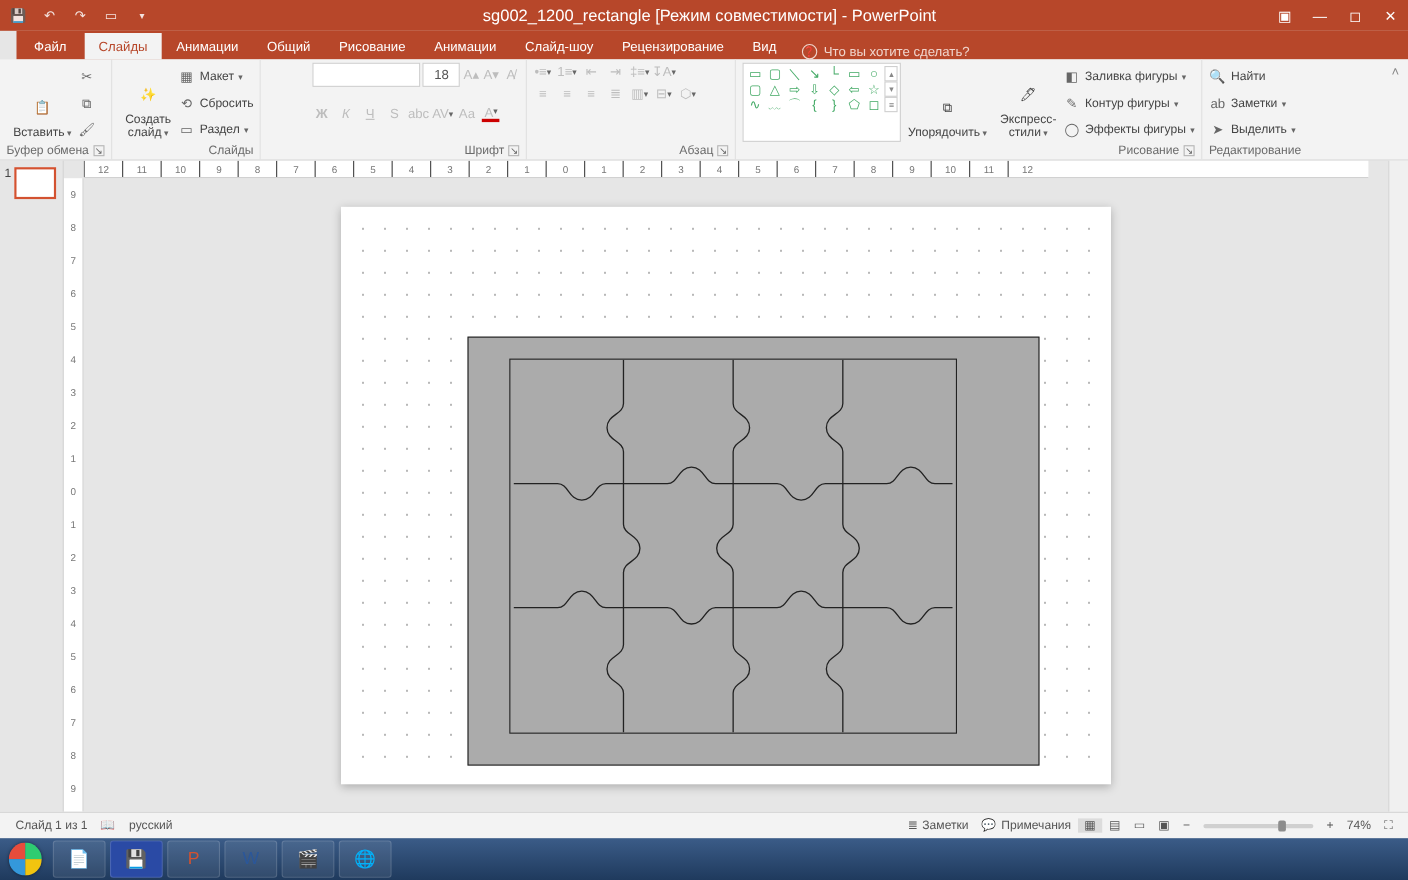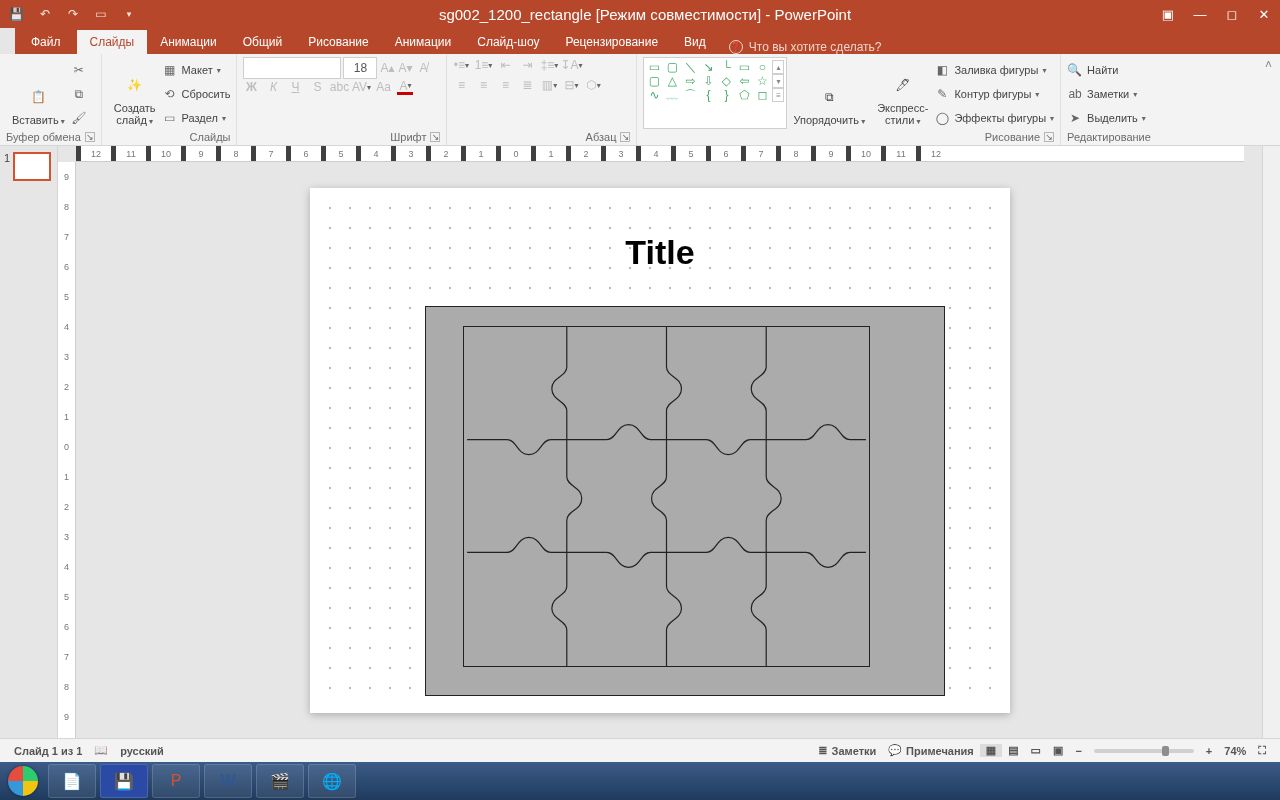--- a/index.html
+++ b/index.html
@@ -46,35 +46,35 @@
   .shape-gallery .scroll div{width:12px;height:14px;border:1px solid #cfcfcf;font-size:8px;display:flex;align-items:center;justify-content:center;color:#888;}
 
   
   .workspace { position:absolute; top:146px; left:0; right:0; bottom:62px; display:flex; background:#e6e6e6;}
   .thumbs { width:58px; background:#e6e6e6; border-right:1px solid #d5d5d5; padding:6px 4px;}
   .thumb-wrap{display:flex;gap:3px;}
   .thumb-num{font-size:11px;}
   .thumb { width:38px;height:29px; border:2px solid #d35230; background:#fff;}
   .rulersarea{flex:1; position:relative; overflow:hidden;}
   .hruler{position:absolute;top:0;left:18px;right:18px;height:16px;background:#fff;border-bottom:1px solid #cdcdcd;font-size:9px;color:#777;display:flex;align-items:center;overflow:hidden;}
-  .hruler span{display:inline-block;width:35px;text-align:center;border-left:5px solid #404040;height:100%;line-height:16px;}
+  .hruler span{display:inline-block;width:35px;text-align:center;border-left:1px solid #404040;height:100%;line-height:16px;}
   .vruler{position:absolute;top:16px;left:0;width:18px;bottom:0;background:#fff;border-right:1px solid #cdcdcd;font-size:9px;color:#777;display:flex;flex-direction:column;align-items:center;overflow:hidden;}
   .vruler span{display:block;height:30px;line-height:30px;}
   .canvas{position:absolute;top:16px;left:18px;right:18px;bottom:0;display:flex;align-items:center;justify-content:center;}
   .slide{width:700px;height:525px;background:#fff;box-shadow:0 2px 8px rgba(0,0,0,.25);position:relative;}
   .slide-dots{position:absolute;inset:10px;background-image:radial-gradient(#b8b8b8 1px,transparent 1px);background-size:20px 20px;}
   .title-ph{position:absolute;top:45px;left:0;right:0;text-align:center;font-weight:700;font-size:34px;color:#000;}
   .bigrect{position:absolute;top:118px;left:115px;width:520px;height:390px;background:#ababab;border:1px solid #222;}
   .puzzle{position:absolute;top:138px;left:153px;width:407px;height:341px;border:1px solid #222;background:#ababab;}
 
   .scrollbar-v{width:18px;background:#f0f0f0;border-left:1px solid #d5d5d5;}
   
   .status { position:absolute; left:0; right:0; bottom:38px; height:24px; background:#f3f3f3; border-top:1px solid #d5d5d5; display:flex; align-items:center; padding:0 8px; font-size:11px; color:#555;}
   .status .sep{flex:1;}
-  .status .btn{padding:0 6px;display:flex;align-items:center;gap:4px;font-weight:bold;}
+  .status .btn{padding:0 6px;display:flex;align-items:center;gap:4px;}
   .zoom-track{width:100px;height:4px;background:#d0d0d0;position:relative;margin:0 6px;border-radius:2px;}
   .zoom-thumb{position:absolute;top:-3px;left:68px;width:7px;height:10px;background:#8d8d8d;border-radius:2px;}
 
   
   .taskbar{position:absolute;bottom:0;left:0;right:0;height:38px;background:linear-gradient(#3b5c88,#1f3a5d);display:flex;align-items:center;color:#fff;}
   .start{width:46px;height:38px;display:flex;align-items:center;justify-content:center;}
   .orb{width:30px;height:30px;border-radius:50%;display:grid;grid-template-columns:1fr 1fr;grid-template-rows:1fr 1fr;overflow:hidden;box-shadow:0 0 3px rgba(0,0,0,.5);}
   .orb div:nth-child(1){background:#e74c3c;} .orb div:nth-child(2){background:#2ecc71;}
   .orb div:nth-child(3){background:#3498db;} .orb div:nth-child(4){background:#f1c40f;}
   .tb-item{width:48px;height:34px;margin:0 2px;background:rgba(255,255,255,.08);border:1px solid rgba(255,255,255,.15);display:flex;align-items:center;justify-content:center;font-size:16px;border-radius:3px;}
@@ -164,21 +164,21 @@
             <span>Раздел</span>
           </div>
       </div>
     </div>
     <div class="group-label">
         <span>Слайды</span>
       </div>
   </div>
 
   <div class="group" style="min-width:210px;">
-    <div class="group-body" style="flex-direction:column;gap:0;">
+    <div class="group-body" style="flex-direction:column;gap:16px;margin-left:41px;">
       <div style="display:flex;gap:2px;align-items:center;">
         <div class="fontbox" style="width:98px;"></div>
         <div class="fontbox" style="width:34px;justify-content:center;">18</div>
         <div class="smallic faint">A▴</div>
         <div class="smallic faint">A▾</div>
         <div class="smallic faint">A̸</div>
       </div>
       <div style="display:flex;gap:6px;align-items:center;">
         <div class="smallic faint" style="font-weight:700;">Ж</div>
         <div class="smallic faint" style="font-style:italic;">К</div>
@@ -370,21 +370,20 @@
         <span>4</span>
         <span>5</span>
         <span>6</span>
         <span>7</span>
         <span>8</span>
         <span>9</span>
       </div>
     <div class="canvas">
       <div class="slide">
         <div class="slide-dots"></div>
-        <div class="title-ph">Title</div>
         <div class="bigrect"></div>
         <div class="puzzle">
           <svg viewBox="0 0 400 340" width="100%" height="100%">
             <g stroke="#222" stroke-width="1.2" fill="none">
 
               <path d="M100 0 L100 40 C100 50 85 50 85 62 C85 74 100 74 100 84 L100 113 L100 150 C100 160 115 160 115 172 C115 184 100 184 100 194 L100 226 L100 260 C100 270 85 270 85 282 C85 294 100 294 100 304 L100 340"></path>
 
               <path d="M200 0 L200 40 C200 50 215 50 215 62 C215 74 200 74 200 84 L200 113 L200 150 C200 160 185 160 185 172 C185 184 200 184 200 194 L200 226 L200 260 C200 270 215 270 215 282 C215 294 200 294 200 304 L200 340"></path>
 
               <path d="M300 0 L300 40 C300 50 285 50 285 62 C285 74 300 74 300 84 L300 113 L300 150 C300 160 315 160 315 172 C315 184 300 184 300 194 L300 226 L300 260 C300 270 285 270 285 282 C285 294 300 294 300 304 L300 340"></path>

